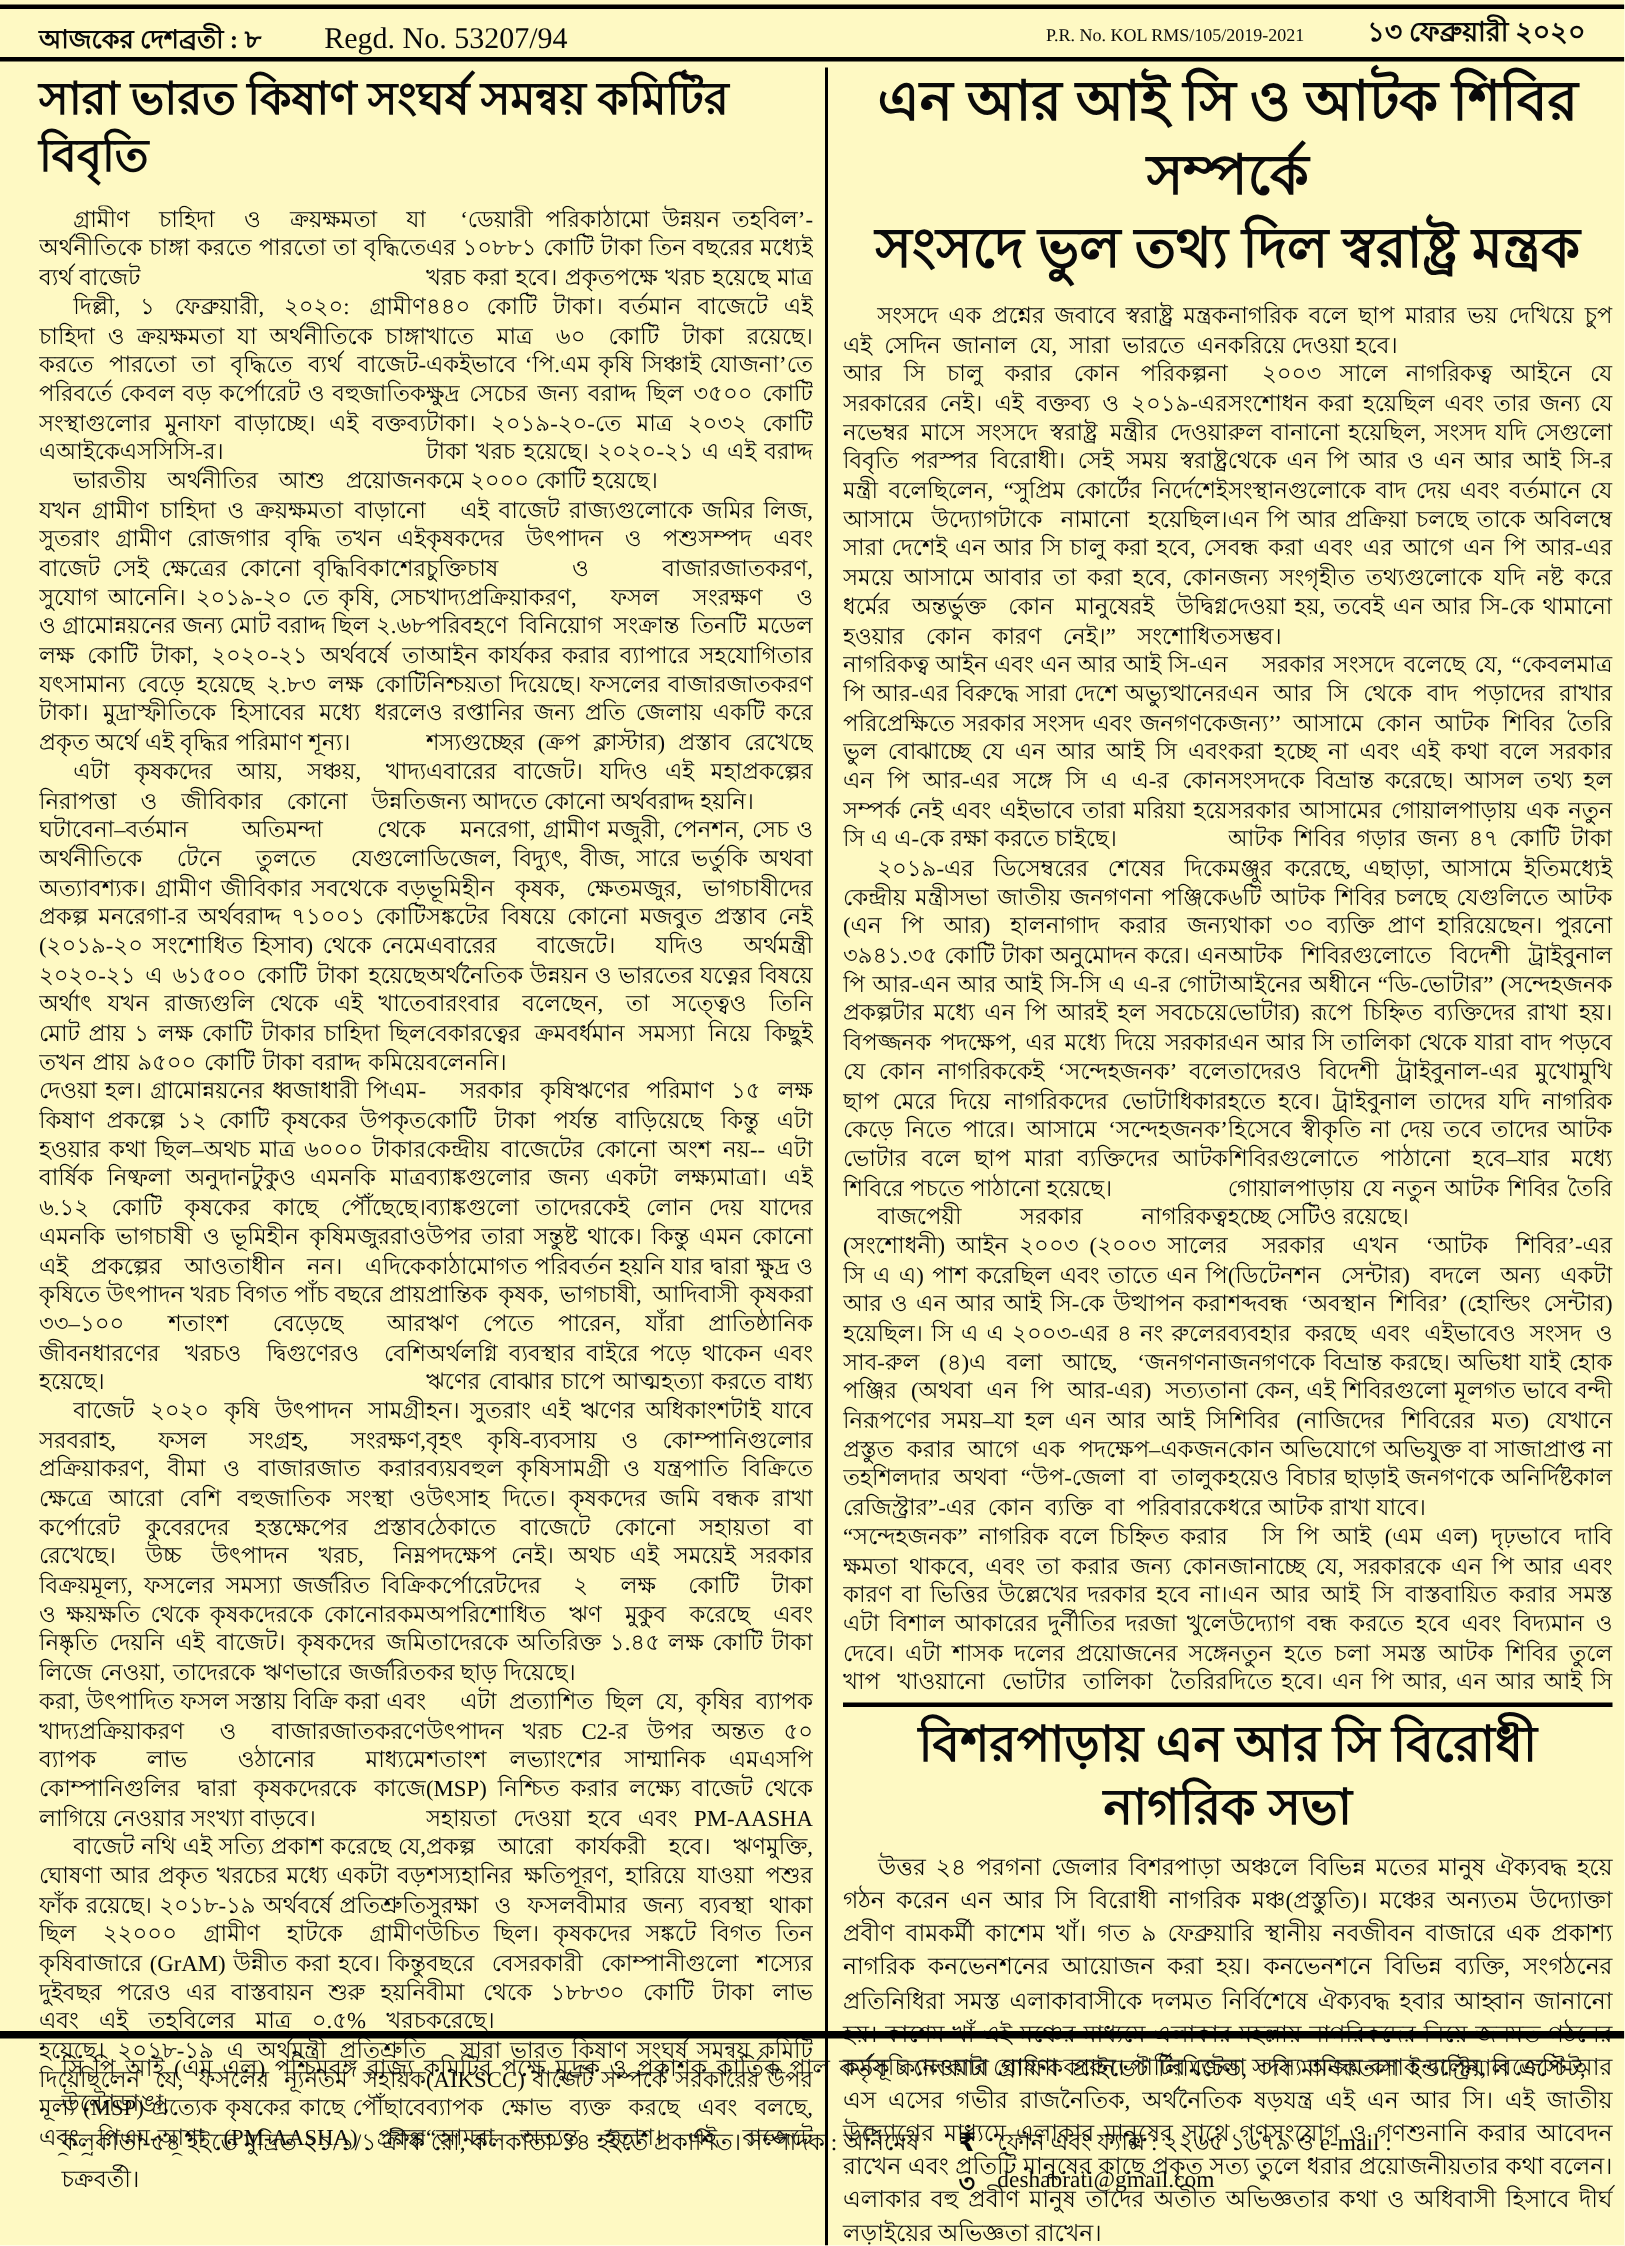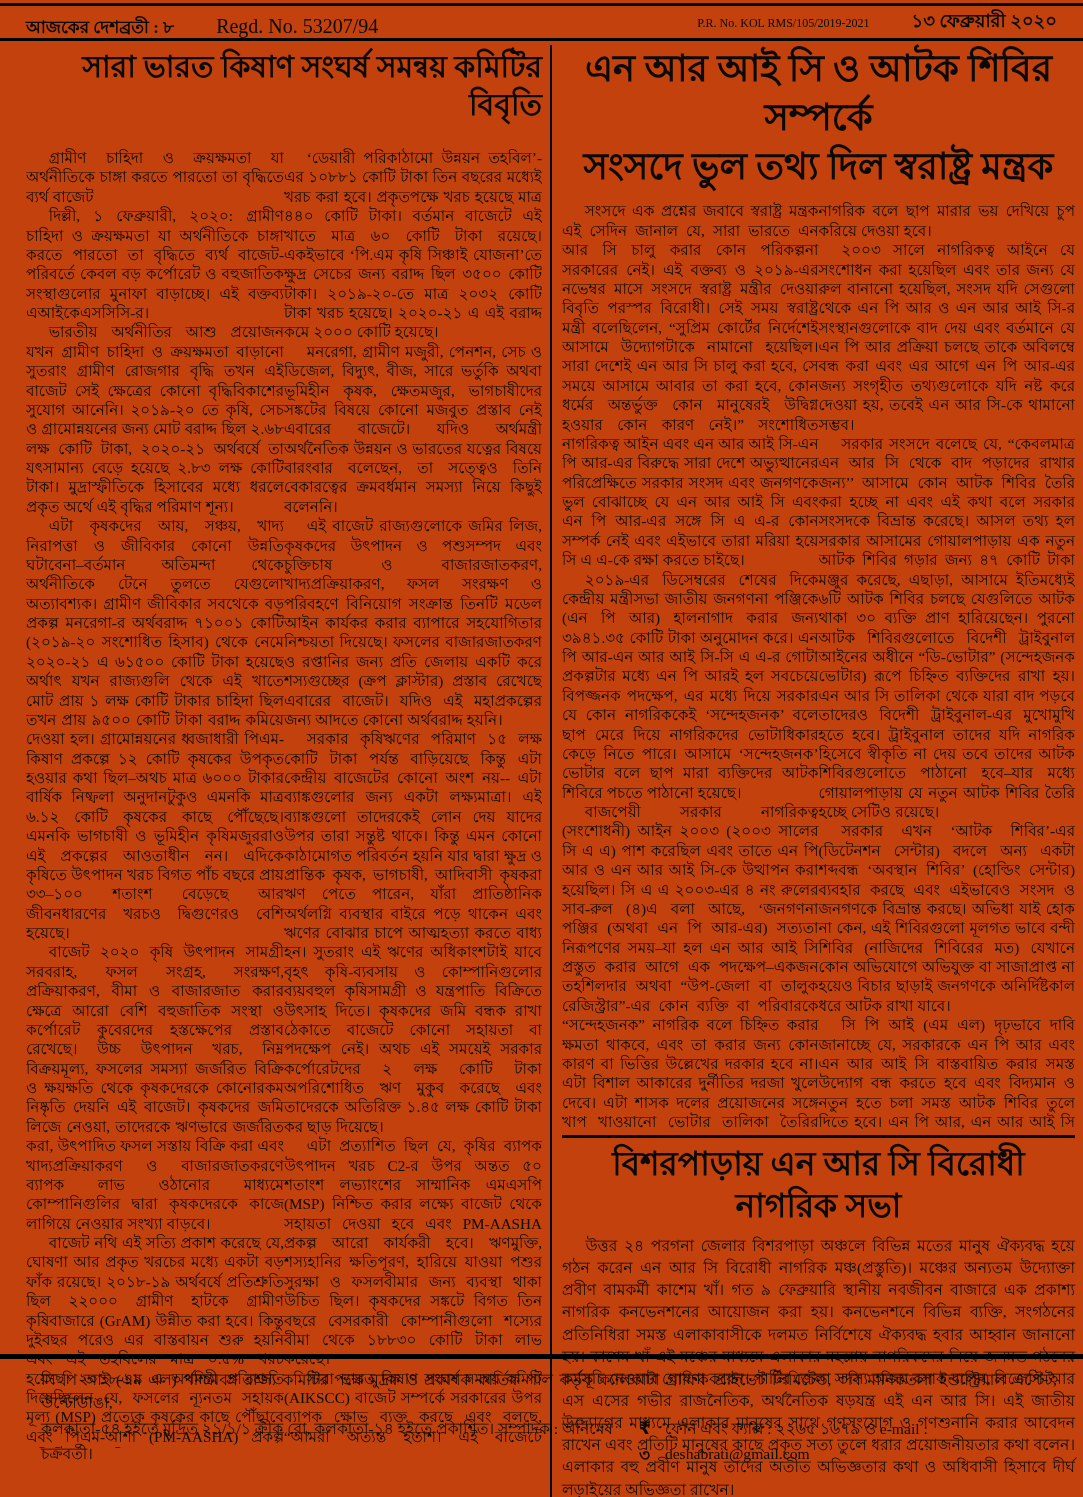--- a/index.html
+++ b/index.html
@@ -1,39 +1,39 @@
 <!DOCTYPE html>
 <html><head>
 <meta charset="utf-8">
 <style>
   html,body{margin:0;padding:0;background:#fff;}
   .page{
-    position:relative;width:1083px;height:1497px;margin:0 auto;background:#c2410c;
+    position:relative;width:1083px;height:1497px;margin:0 auto;background:#fef9c3;
     color:#0a0a0a;font-family:"Liberation Serif","DejaVu Sans",serif;
     overflow:hidden;box-sizing:border-box;
   }
   
   .topbar{
     margin:3px 0 0 0;border-top:3px solid #000;border-bottom:3px solid #000;
     height:38px;display:flex;align-items:center;justify-content:space-between;
     padding:0 26px;box-sizing:border-box;
   }
   .topbar .grp{display:flex;align-items:baseline;gap:42px;}
   .masthead{font-weight:bold;font-size:17px;}
   .regd{font-size:20px;font-family:Liberation Serif, serif;margin-top:12px;}
   .prno{font-size:12px;font-family:"Liberation Serif",serif;}
   .issue-date{font-weight:bold;font-size:18px;}
   
   .body-area{display:flex;align-items:stretch;padding-left:26px;}
   .left-half{width:516px;flex:0 0 516px;}
   .vrule{flex:0 0 2px;background:#000;margin:4px 6px 0 8px;}
   .right-half{flex:1;padding:0 8px 0 4px;min-width:0;}
   .headline-1{
-    font-size:30px;line-height:1.25;font-weight:bold;text-align:right;
-    margin:7px 0 25px 0;letter-spacing:0;
+    font-size:30px;line-height:1.25;font-weight:bold;text-align:left;
+    margin:7px 0 14px 0;letter-spacing:0;
   }
   .headline-2{
     font-size:37px;line-height:1.32;font-weight:bold;text-align:center;
     margin:4px 0 10px 0;
   }
   .two-col{display:flex;}
   .col{flex:1;min-width:0;overflow:hidden;}
   .col-tall{height:1300px;}
   .col-mid{height:928px;}
   .body-text p{
@@ -83,22 +83,22 @@
         <div class="col col-tall body-text">
           <p>গ্রামীণ চাহিদা ও ক্রয়ক্ষমতা যা অর্থনীতিকে চাঙ্গা করতে পারতো তা বৃদ্ধিতে ব্যর্থ বাজেট</p>
           <p>দিল্লী, ১ ফেব্রুয়ারী, ২০২০: গ্রামীণ চাহিদা ও ক্রয়ক্ষমতা যা অর্থনীতিকে চাঙ্গা করতে পারতো তা বৃদ্ধিতে ব্যর্থ বাজেট- পরিবর্তে কেবল বড় কর্পোরেট ও বহুজাতিক সংস্থাগুলোর মুনাফা বাড়াচ্ছে। এই বক্তব্য এআইকেএসসিসি-র।</p>
           <p>ভারতীয় অর্থনীতির আশু প্রয়োজন যখন গ্রামীণ চাহিদা ও ক্রয়ক্ষমতা বাড়ানো সুতরাং গ্রামীণ রোজগার বৃদ্ধি তখন এই বাজেট সেই ক্ষেত্রের কোনো বৃদ্ধিবিকাশের সুযোগ আনেনি। ২০১৯-২০ তে কৃষি, সেচ ও গ্রামোন্নয়নের জন্য মোট বরাদ্দ ছিল ২.৬৮ লক্ষ কোটি টাকা, ২০২০-২১ অর্থবর্ষে তা যৎসামান্য বেড়ে হয়েছে ২.৮৩ লক্ষ কোটি টাকা। মুদ্রাস্ফীতিকে হিসাবের মধ্যে ধরলে প্রকৃত অর্থে এই বৃদ্ধির পরিমাণ শূন্য।</p>
           <p>এটা কৃষকদের আয়, সঞ্চয়, খাদ্য নিরাপত্তা ও জীবিকার কোনো উন্নতি ঘটাবেনা–বর্তমান অতিমন্দা থেকে অর্থনীতিকে টেনে তুলতে যেগুলো অত্যাবশ্যক। গ্রামীণ জীবিকার সবথেকে বড় প্রকল্প মনরেগা-র অর্থবরাদ্দ ৭১০০১ কোটি (২০১৯-২০ সংশোধিত হিসাব) থেকে নেমে ২০২০-২১ এ ৬১৫০০ কোটি টাকা হয়েছে অর্থাৎ যখন রাজ্যগুলি থেকে এই খাতে মোট প্রায় ১ লক্ষ কোটি টাকার চাহিদা ছিল তখন প্রায় ৯৫০০ কোটি টাকা বরাদ্দ কমিয়ে দেওয়া হল। গ্রামোন্নয়নের ধ্বজাধারী পিএম-কিষাণ প্রকল্পে ১২ কোটি কৃষকের উপকৃত হওয়ার কথা ছিল–অথচ মাত্র ৬০০০ টাকার বার্ষিক নিষ্ফলা অনুদানটুকুও এমনকি মাত্র ৬.১২ কোটি কৃষকের কাছে পৌঁছেছে। এমনকি ভাগচাষী ও ভূমিহীন কৃষিমজুররাও এই প্রকল্পের আওতাধীন নন। এদিকে কৃষিতে উৎপাদন খরচ বিগত পাঁচ বছরে প্রায় ৩৩–১০০ শতাংশ বেড়েছে আর জীবনধারণের খরচও দ্বিগুণেরও বেশি হয়েছে।</p>
           <p>বাজেট ২০২০ কৃষি উৎপাদন সামগ্রী সরবরাহ, ফসল সংগ্রহ, সংরক্ষণ, প্রক্রিয়াকরণ, বীমা ও বাজারজাত করার ক্ষেত্রে আরো বেশি বহুজাতিক সংস্থা ও কর্পোরেট কুবেরদের হস্তক্ষেপের প্রস্তাব রেখেছে। উচ্চ উৎপাদন খরচ, নিম্ন বিক্রয়মূল্য, ফসলের সমস্যা জর্জরিত বিক্রি ও ক্ষয়ক্ষতি থেকে কৃষকদেরকে কোনোরকম নিষ্কৃতি দেয়নি এই বাজেট। কৃষকদের জমি লিজে নেওয়া, তাদেরকে ঋণভারে জর্জরিত করা, উৎপাদিত ফসল সস্তায় বিক্রি করা এবং খাদ্যপ্রক্রিয়াকরণ ও বাজারজাতকরণে ব্যাপক লাভ ওঠানোর মাধ্যমে কোম্পানিগুলির দ্বারা কৃষকদেরকে কাজে লাগিয়ে নেওয়ার সংখ্যা বাড়বে।</p>
           <p>বাজেট নথি এই সত্যি প্রকাশ করেছে যে, ঘোষণা আর প্রকৃত খরচের মধ্যে একটা বড় ফাঁক রয়েছে। ২০১৮-১৯ অর্থবর্ষে প্রতিশ্রুতি ছিল ২২০০০ গ্রামীণ হাটকে গ্রামীণ কৃষিবাজারে (GrAM) উন্নীত করা হবে। কিন্তু দুইবছর পরেও এর বাস্তবায়ন শুরু হয়নি এবং এই তহবিলের মাত্র ০.৫% খরচ হয়েছে। ২০১৮-১৯ এ অর্থমন্ত্রী প্রতিশ্রুতি দিয়েছিলেন যে, ফসলের ন্যূনতম সহায়ক মূল্য (MSP) প্রত্যেক কৃষকের কাছে পৌঁছাবে এবং পিএম-আশা (PM-AASHA) প্রকল্প প্রতিষ্ঠিত হয়েছিল। ২০১৯-২০ তে মাত্র ১৫০০ কোটি টাকা এতে বরাদ্দ করা হয় এবং মাত্র ৩২১ কোটি টাকা খরচ করা হয়েছে। সেই বরাদ্দ এবার কমে হল ৫০০ কোটি। বিগত দুইবছরে অধিকাংশ ফসলের ঘোষিত ন্যূনতম সহায়ক মূল্যই (MSP) কৃষকরা পাননি। এটাই ছিল বাজারে হস্তক্ষেপ ও আর্থিক সহায়তা দেওয়ার সময় কিন্তু সরকার এই কাজে সম্পূর্ণ ব্যর্থ হয়েছে। আরো একটি জ্বলন্ত উদাহরণস্বরূপ বলা যায় ২০১৭-১৮ তে বাজেট বক্তৃতা ঘোষণা করেছিল যে,</p>
         </div>
         <div class="col col-tall body-text">
           <p>‘ডেয়ারী পরিকাঠামো উন্নয়ন তহবিল’-এর ১০৮৮১ কোটি টাকা তিন বছরের মধ্যেই খরচ করা হবে। প্রকৃতপক্ষে খরচ হয়েছে মাত্র ৪৪০ কোটি টাকা। বর্তমান বাজেটে এই খাতে মাত্র ৬০ কোটি টাকা রয়েছে। একইভাবে ‘পি.এম কৃষি সিঞ্চাই যোজনা’তে ক্ষুদ্র সেচের জন্য বরাদ্দ ছিল ৩৫০০ কোটি টাকা। ২০১৯-২০-তে মাত্র ২০৩২ কোটি টাকা খরচ হয়েছে। ২০২০-২১ এ এই বরাদ্দ কমে ২০০০ কোটি হয়েছে।</p>
+          <p>এই বাজেট রাজ্যগুলোকে জমির লিজ, কৃষকদের উৎপাদন ও পশুসম্পদ এবং চুক্তিচাষ ও বাজারজাতকরণ, খাদ্যপ্রক্রিয়াকরণ, ফসল সংরক্ষণ ও পরিবহণে বিনিয়োগ সংক্রান্ত তিনটি মডেল আইন কার্যকর করার ব্যাপারে সহযোগিতার নিশ্চয়তা দিয়েছে। ফসলের বাজারজাতকরণ ও রপ্তানির জন্য প্রতি জেলায় একটি করে শস্যগুচ্ছের (ক্রপ ক্লাস্টার) প্রস্তাব রেখেছে এবারের বাজেট। যদিও এই মহাপ্রকল্পের জন্য আদতে কোনো অর্থবরাদ্দ হয়নি।</p>
           <p>মনরেগা, গ্রামীণ মজুরী, পেনশন, সেচ ও ডিজেল, বিদ্যুৎ, বীজ, সারে ভর্তুকি অথবা ভূমিহীন কৃষক, ক্ষেতমজুর, ভাগচাষীদের সঙ্কটের বিষয়ে কোনো মজবুত প্রস্তাব নেই এবারের বাজেটে। যদিও অর্থমন্ত্রী অর্থনৈতিক উন্নয়ন ও ভারতের যত্নের বিষয়ে বারংবার বলেছেন, তা সত্ত্বেও তিনি বেকারত্বের ক্রমবর্ধমান সমস্যা নিয়ে কিছুই বলেননি।</p>
-          <p>এই বাজেট রাজ্যগুলোকে জমির লিজ, কৃষকদের উৎপাদন ও পশুসম্পদ এবং চুক্তিচাষ ও বাজারজাতকরণ, খাদ্যপ্রক্রিয়াকরণ, ফসল সংরক্ষণ ও পরিবহণে বিনিয়োগ সংক্রান্ত তিনটি মডেল আইন কার্যকর করার ব্যাপারে সহযোগিতার নিশ্চয়তা দিয়েছে। ফসলের বাজারজাতকরণ ও রপ্তানির জন্য প্রতি জেলায় একটি করে শস্যগুচ্ছের (ক্রপ ক্লাস্টার) প্রস্তাব রেখেছে এবারের বাজেট। যদিও এই মহাপ্রকল্পের জন্য আদতে কোনো অর্থবরাদ্দ হয়নি।</p>
           <p>সরকার কৃষিঋণের পরিমাণ ১৫ লক্ষ কোটি টাকা পর্যন্ত বাড়িয়েছে কিন্তু এটা কেন্দ্রীয় বাজেটের কোনো অংশ নয়-- এটা ব্যাঙ্কগুলোর জন্য একটা লক্ষ্যমাত্রা। এই ব্যাঙ্কগুলো তাদেরকেই লোন দেয় যাদের উপর তারা সন্তুষ্ট থাকে। কিন্তু এমন কোনো কাঠামোগত পরিবর্তন হয়নি যার দ্বারা ক্ষুদ্র ও প্রান্তিক কৃষক, ভাগচাষী, আদিবাসী কৃষকরা ঋণ পেতে পারেন, যাঁরা প্রাতিষ্ঠানিক অর্থলগ্নি ব্যবস্থার বাইরে পড়ে থাকেন এবং ঋণের বোঝার চাপে আত্মহত্যা করতে বাধ্য হন। সুতরাং এই ঋণের অধিকাংশটাই যাবে বৃহৎ কৃষি-ব্যবসায় ও কোম্পানিগুলোর ব্যয়বহুল কৃষিসামগ্রী ও যন্ত্রপাতি বিক্রিতে উৎসাহ দিতে। কৃষকদের জমি বন্ধক রাখা ঠেকাতে বাজেটে কোনো সহায়তা বা পদক্ষেপ নেই। অথচ এই সময়েই সরকার কর্পোরেটদের ২ লক্ষ কোটি টাকা অপরিশোধিত ঋণ মুকুব করেছে এবং তাদেরকে অতিরিক্ত ১.৪৫ লক্ষ কোটি টাকা কর ছাড় দিয়েছে।</p>
           <p>এটা প্রত্যাশিত ছিল যে, কৃষির ব্যাপক উৎপাদন খরচ C2-র উপর অন্তত ৫০ শতাংশ লভ্যাংশের সাম্মানিক এমএসপি (MSP) নিশ্চিত করার লক্ষ্যে বাজেট থেকে সহায়তা দেওয়া হবে এবং PM-AASHA প্রকল্প আরো কার্যকরী হবে। ঋণমুক্তি, শস্যহানির ক্ষতিপূরণ, হারিয়ে যাওয়া পশুর সুরক্ষা ও ফসলবীমার জন্য ব্যবস্থা থাকা উচিত ছিল। কৃষকদের সঙ্কটে বিগত তিন বছরে বেসরকারী কোম্পানীগুলো শস্যের বীমা থেকে ১৮৮৩০ কোটি টাকা লাভ করেছে।</p>
           <p>সারা ভারত কিষাণ সংঘর্ষ সমন্বয় কমিটি (AIKSCC) বাজেট সম্পর্কে সরকারের উপর ব্যাপক ক্ষোভ ব্যক্ত করছে এবং বলছে, “আমরা অত্যন্ত হতাশ। এই বাজেটে আমাদের দেশের কৃষকদের কোনো জায়গা নেই। মোদী সরকার এখনও পর্যন্ত কৃষকদের সাথে সেভাবে সম্পর্ক তৈরী করছেনা যেভাবে কোম্পানীগুলোর সাথে করেছে।”</p>
 
         </div>
       </div>
     </section>
 
     <div class="vrule"></div>
 

